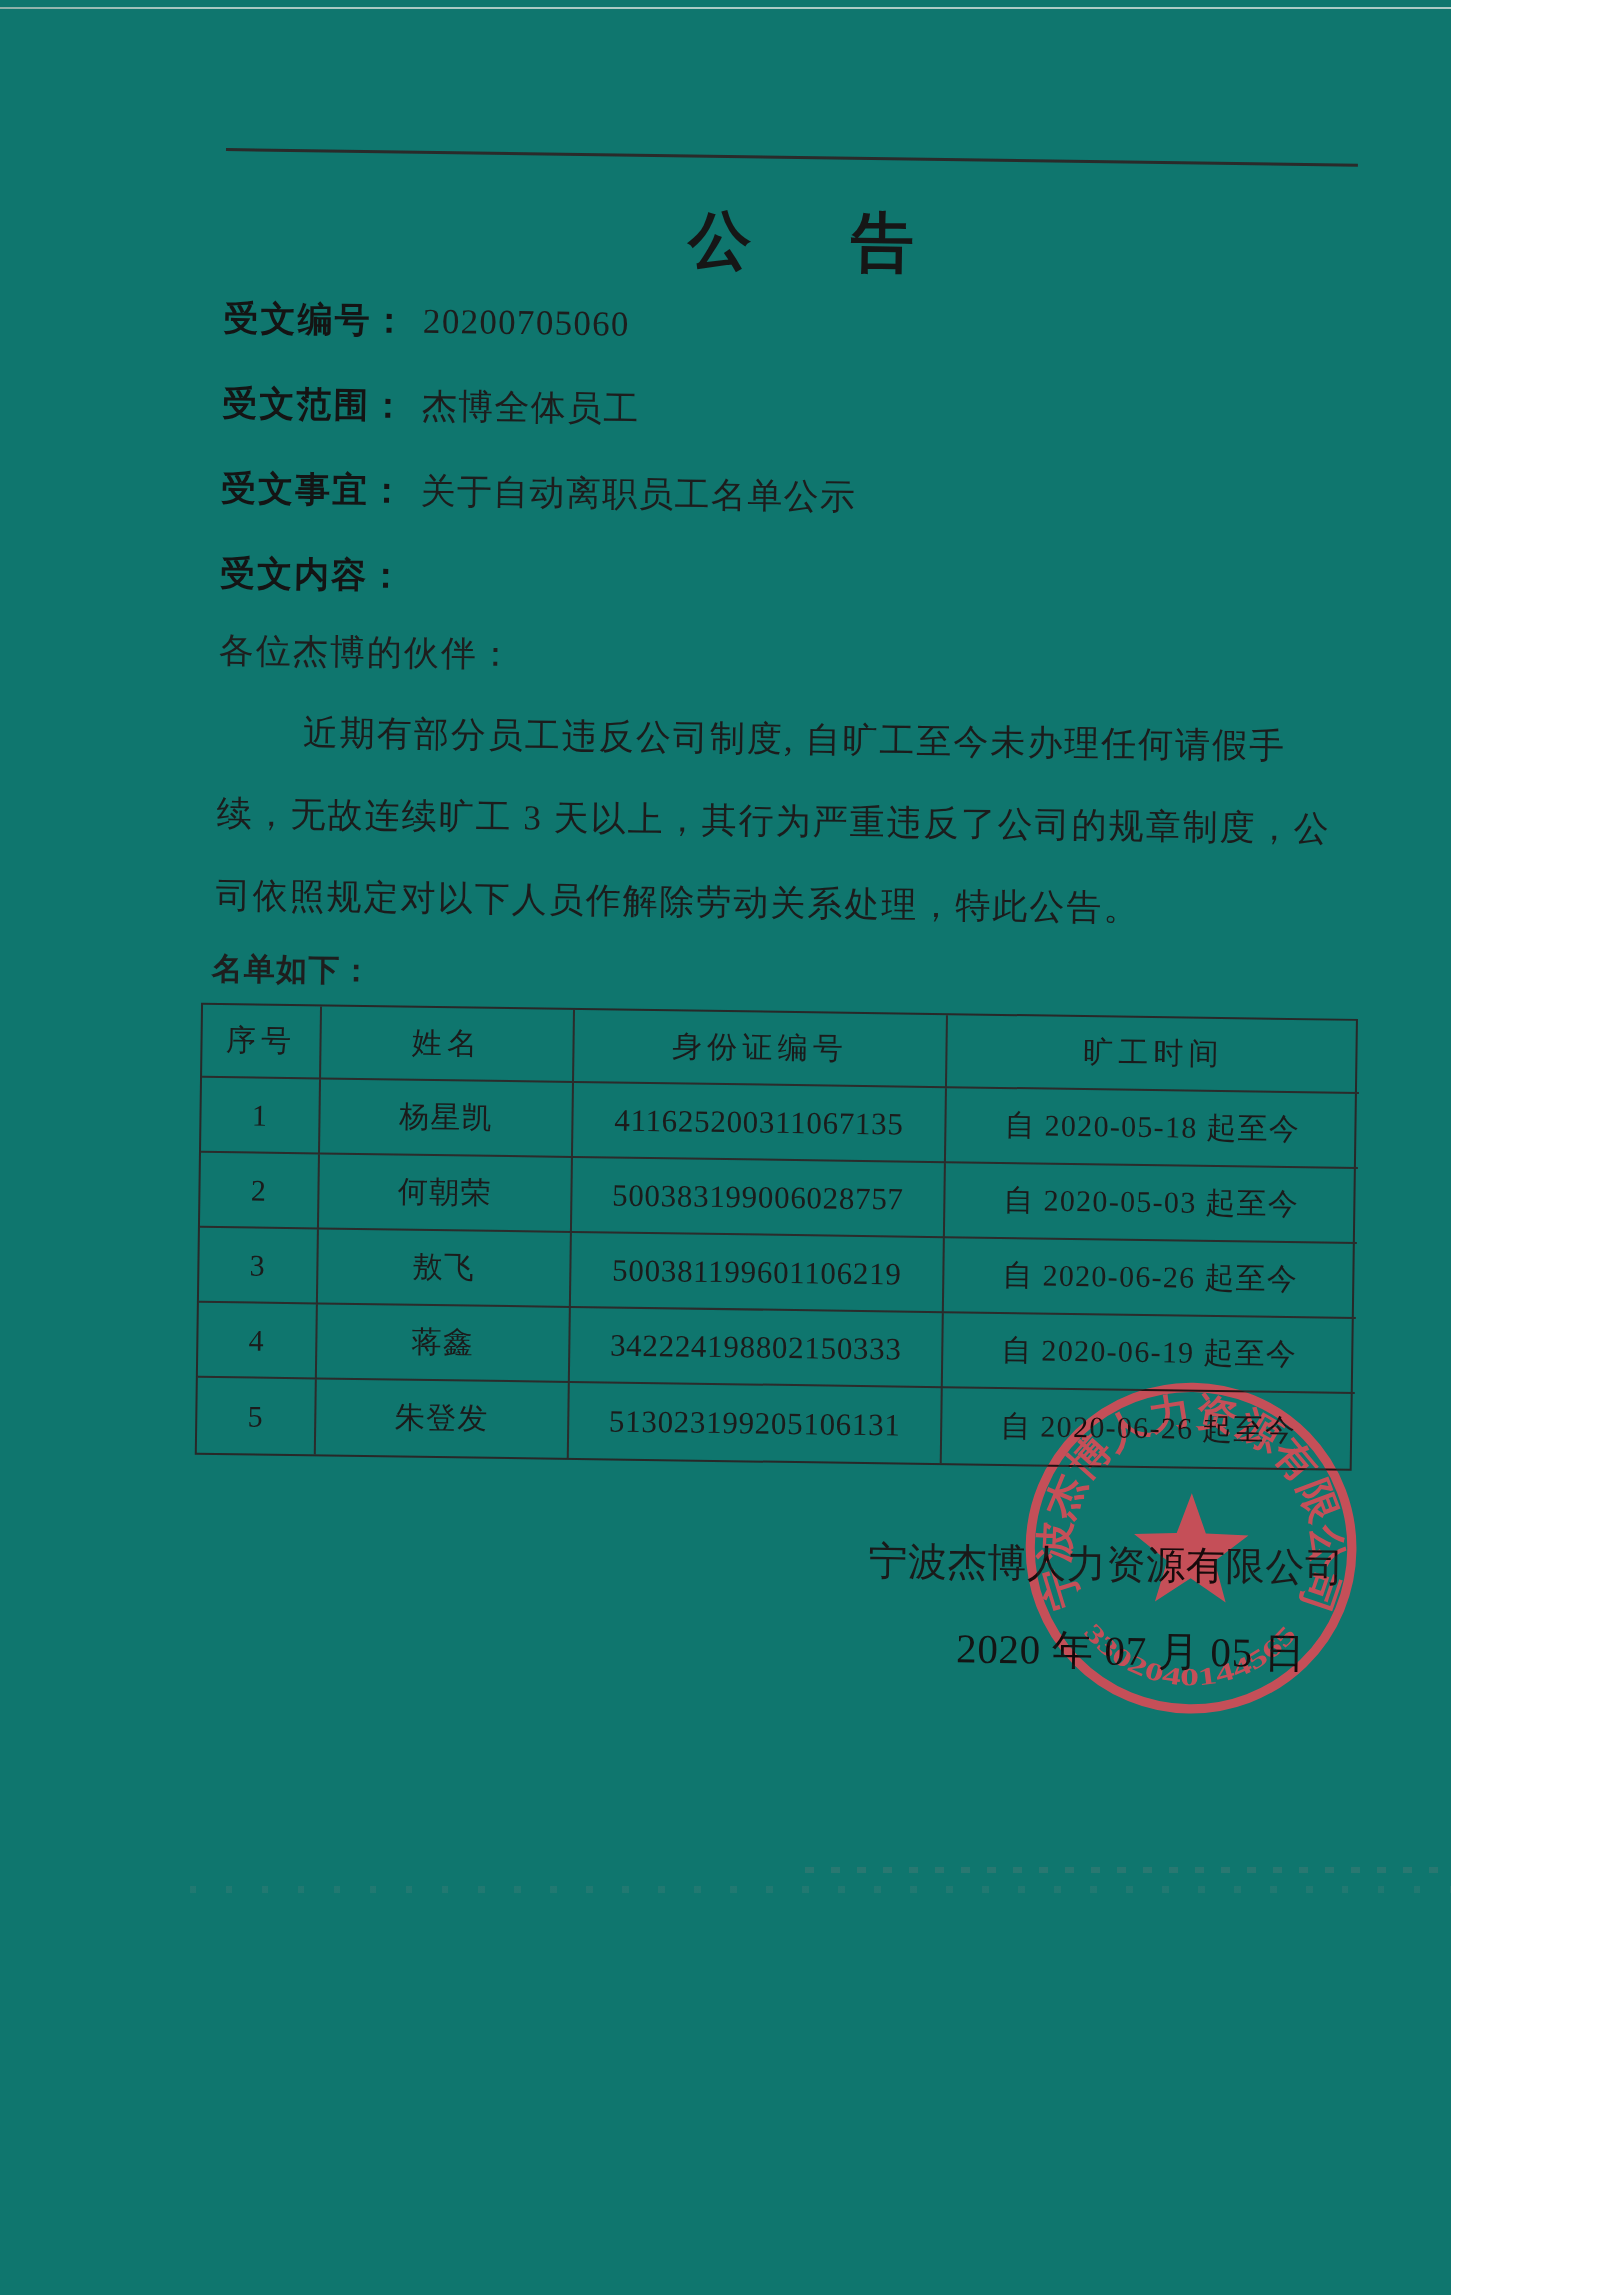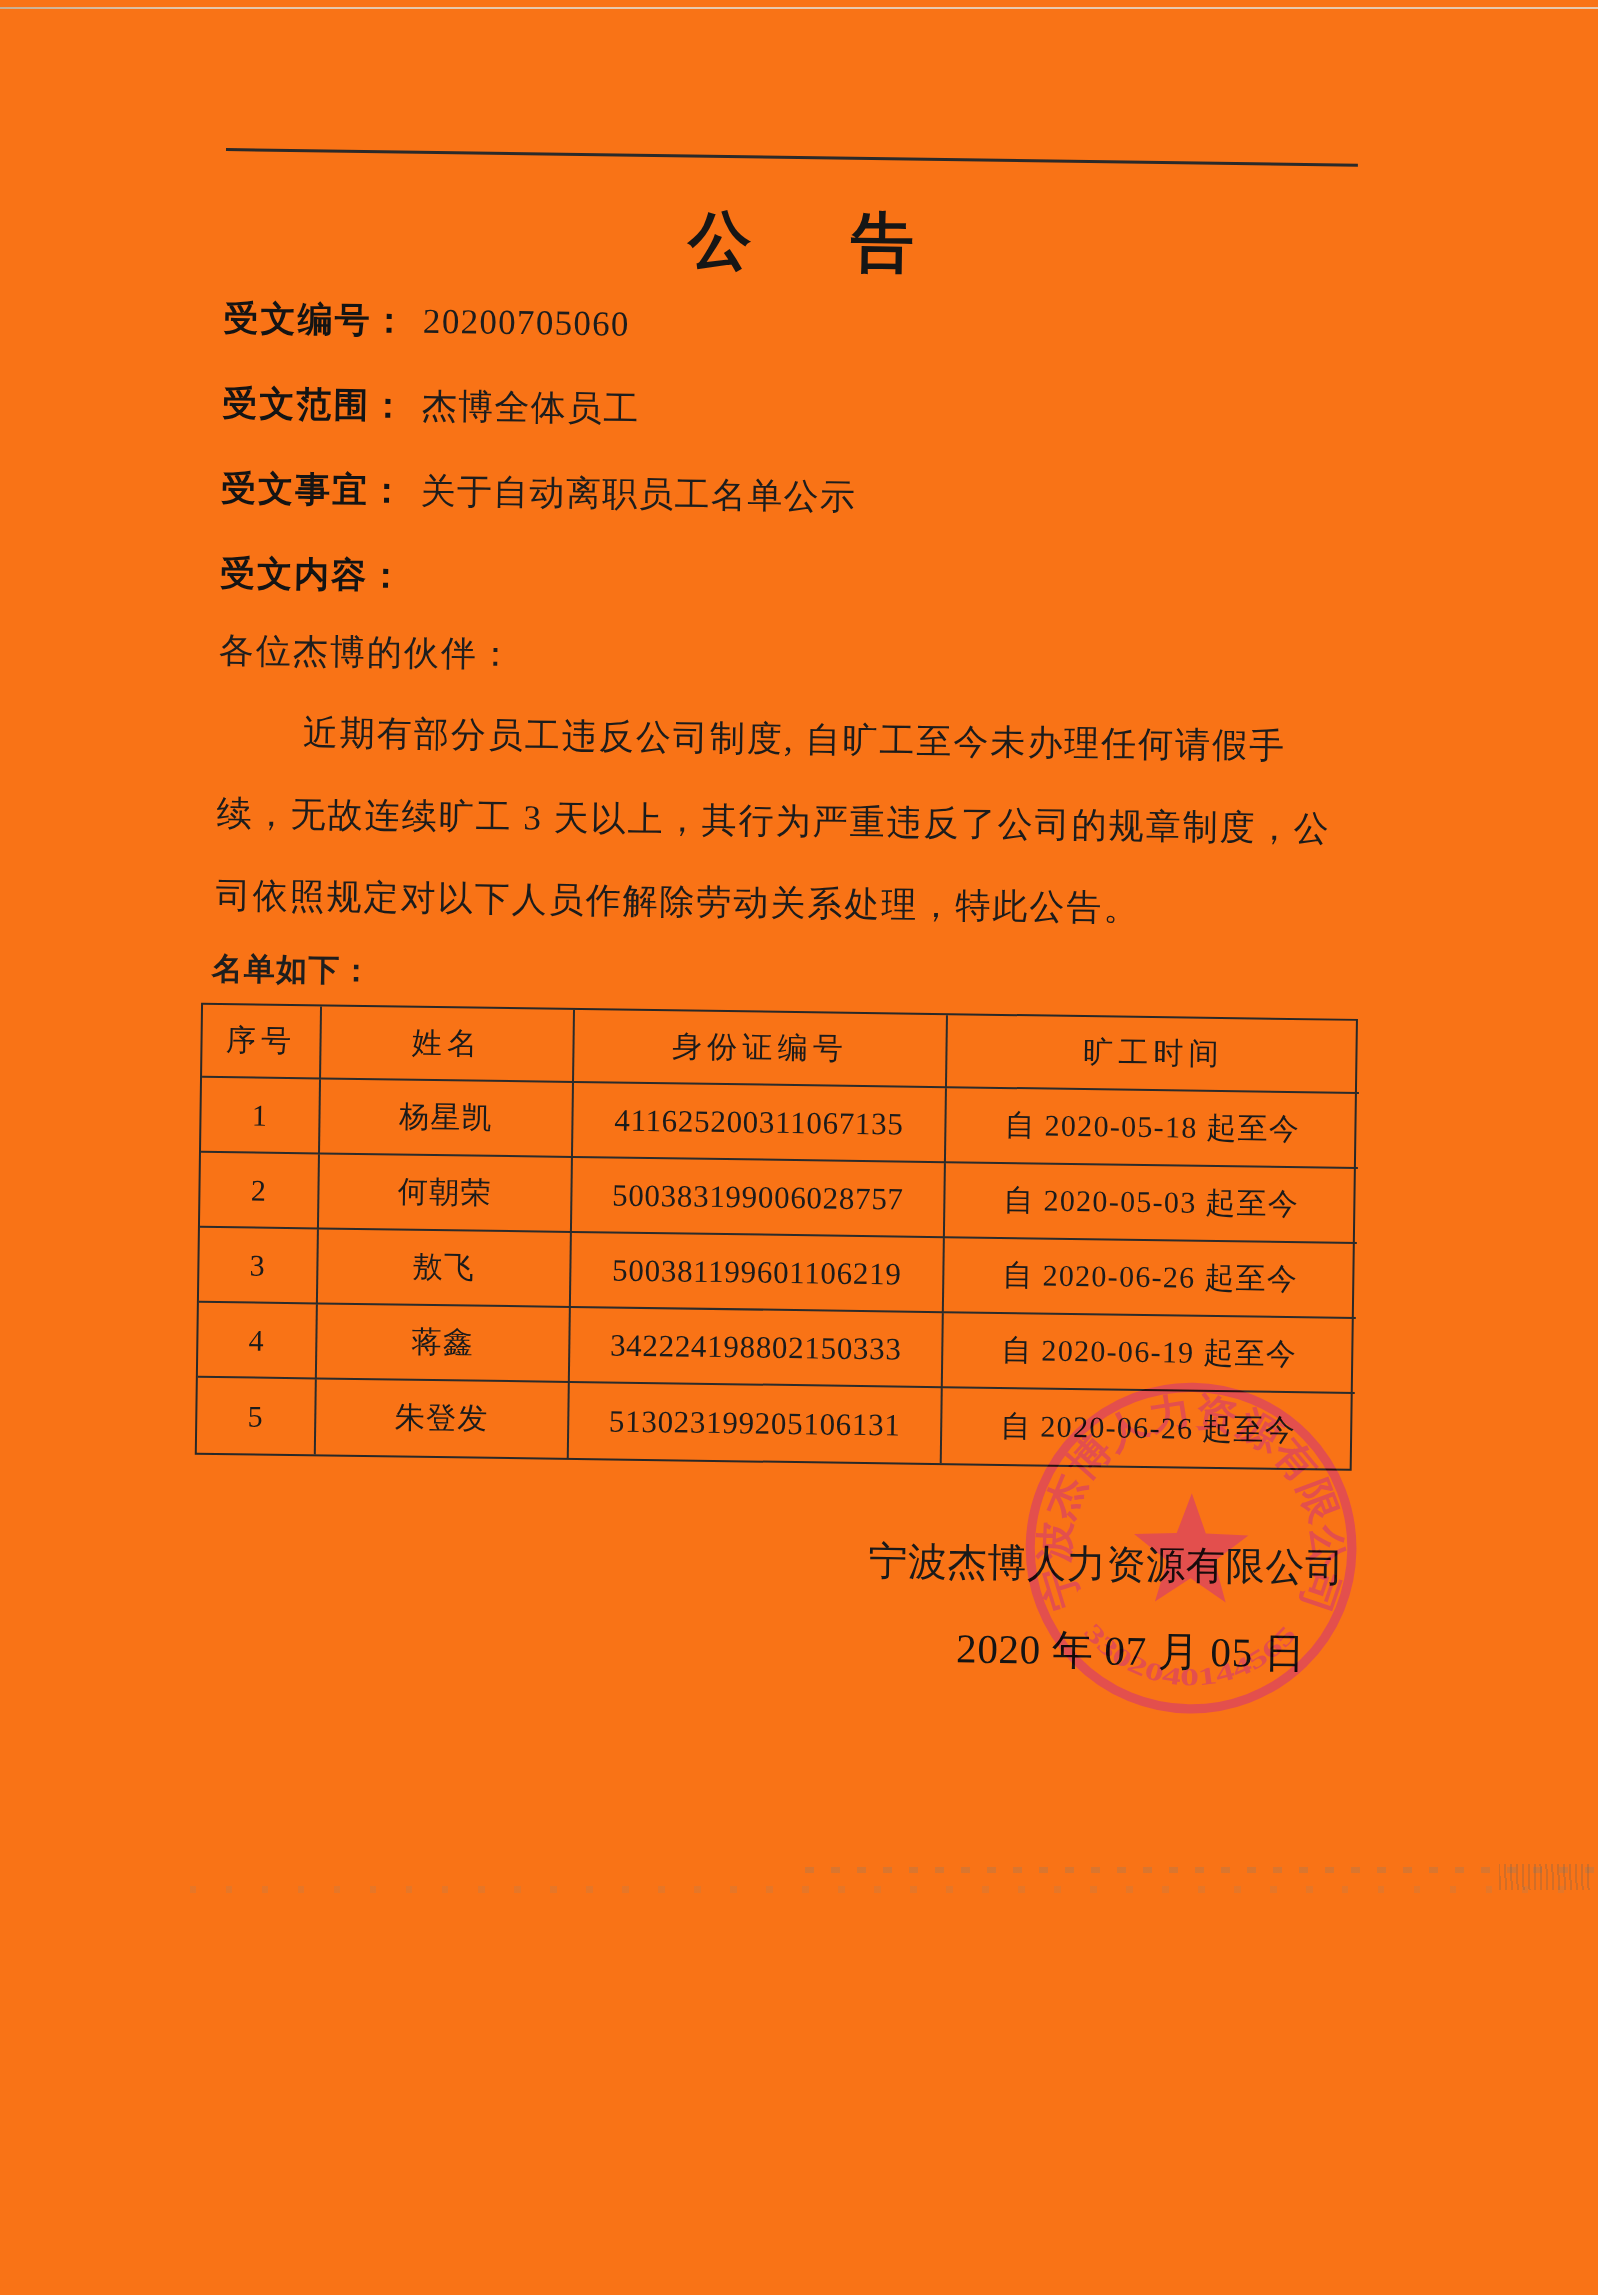--- a/index.html
+++ b/index.html
@@ -1,19 +1,19 @@
 <!DOCTYPE html>
 <html style="font-size:10.5px"><head>
 <meta charset="utf-8">
 <style>
   html,body{margin:0;padding:0;background:#ffffff;}
   #page{
     position:relative;
-    width:1598px;height:2295px;
-    background:#f97316;
+    width:1451px;height:2295px;
+    background:#0f766e;
     overflow:hidden;
     font-family:"Liberation Serif","DejaVu Serif",serif;
     color:#1e1e1e;
   }
   
   .scan-topline{position:absolute;left:0;top:7.2px;width:1623px;height:2px;
     background:linear-gradient(90deg,#b7c2bb 0%,#dde4df 12%,#e3e8e4 60%,#dfe5e1 100%);opacity:.75;}
   .scan-rightline{position:absolute;left:1598px;top:936px;width:2px;height:1359px;background:#d8dfd9;opacity:.8;}
   .scan-rightstrip{position:absolute;left:1607px;top:851px;width:16.4px;height:1445px;
     background:linear-gradient(90deg,rgba(190,198,192,0) 0%,rgba(190,198,192,.35) 100%);}

